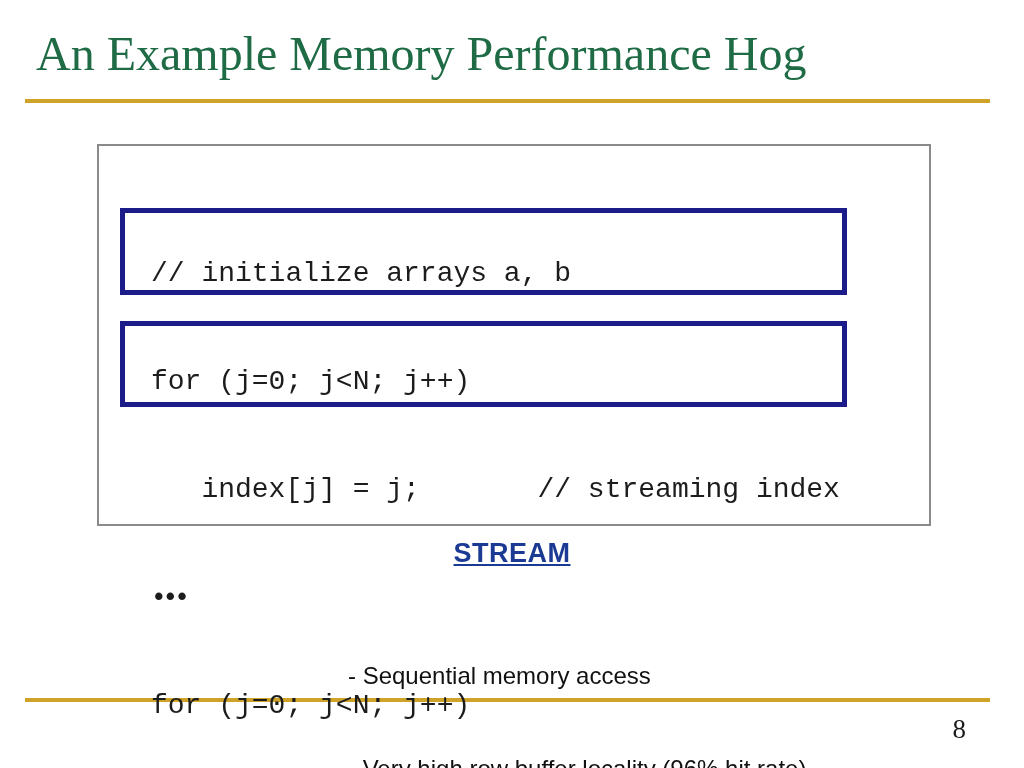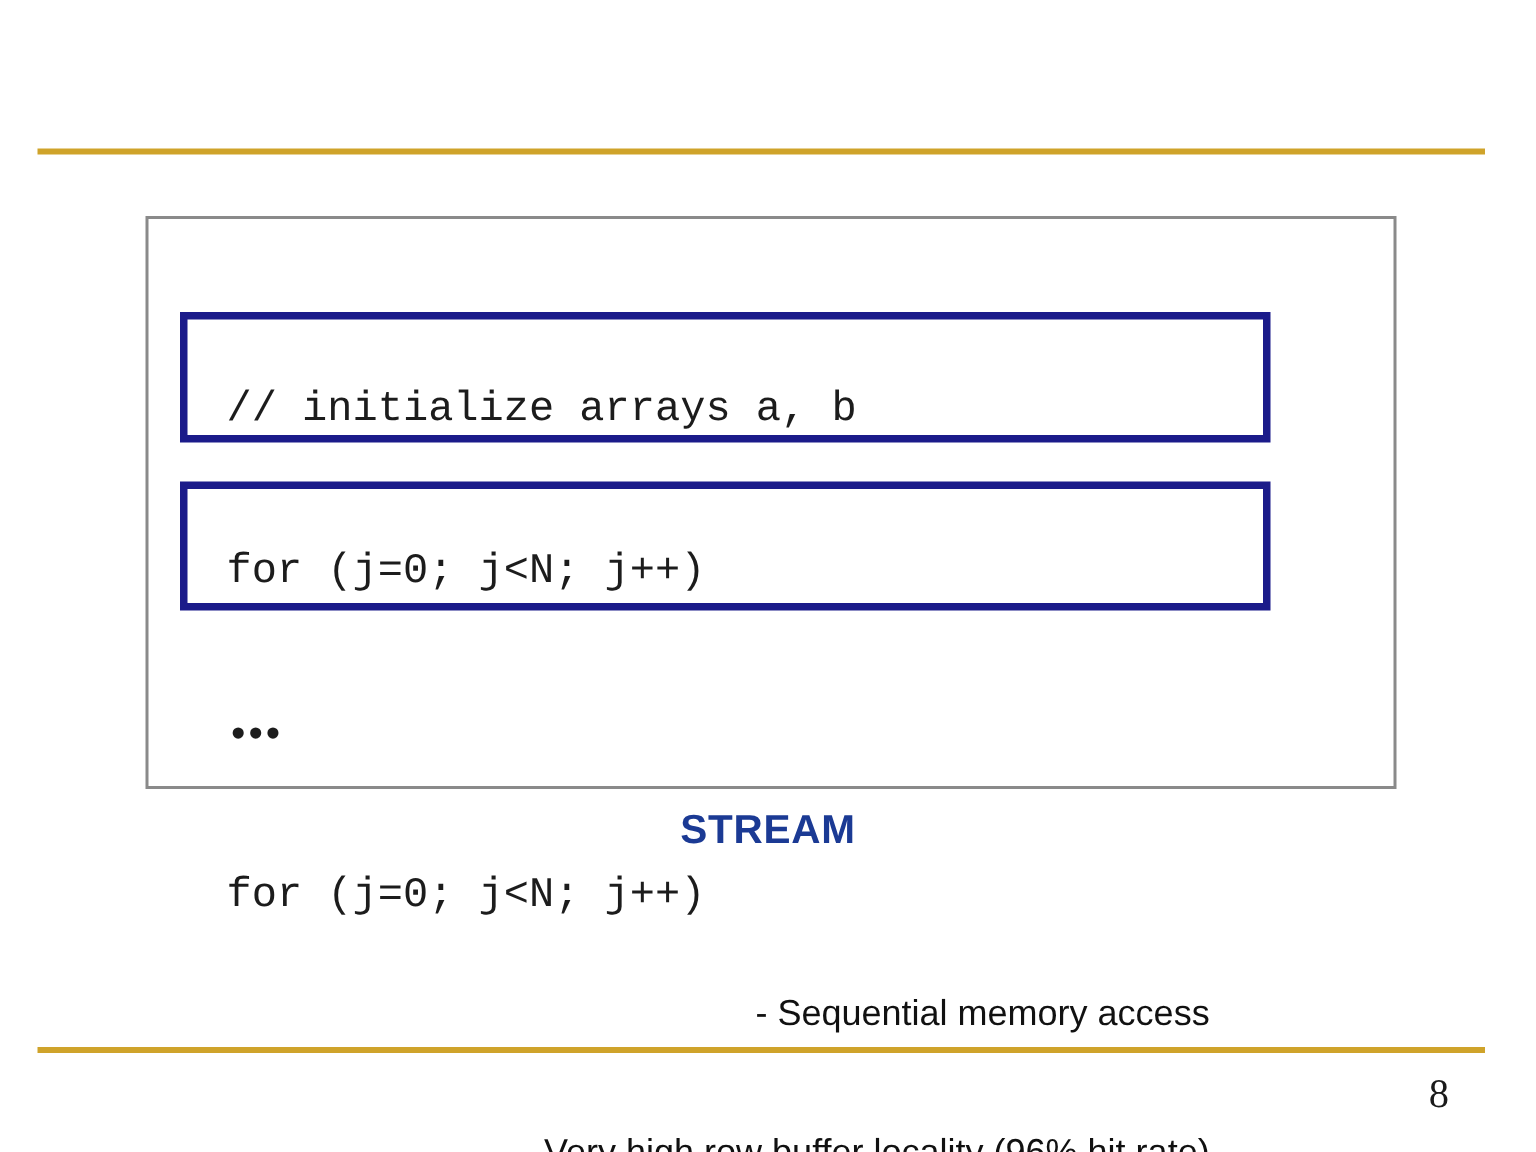--- a/index.html
+++ b/index.html
@@ -79,54 +79,57 @@
   .stream-label {
     position: absolute;
     left: 0;
     right: 0;
     top: 538px;
     text-align: center;
     font-size: 27px;
     font-weight: bold;
     color: #1B3A94;
     letter-spacing: 0.5px;
+    text-decoration: underline;
   }
   .bullet-list {
     position: absolute;
     left: 348px;
     top: 598px;
     font-size: 24px;
     line-height: 31px;
     color: #111111;
     white-space: pre;
   }
-  .bullet-line { height: 31px; text-align: right; }
+  .bullet-line { height: 31px; }
 
   .page-number {
     position: absolute;
     right: 58px;
     top: 714px;
     font-family: "Liberation Serif", serif;
     font-size: 27px;
     color: #1a1a1a;
   }
 </style>
 </head>
 <body>
 
 <div class="slide">
 
+  <div class="slide-title">An Example Memory Performance Hog</div>
 
   <div class="gold-rule top"></div>
 
   <div class="code-box"></div>
 
   <div class="code-lines">
     <div class="code-line">// initialize arrays a, b</div>
     <div class="code-line">for (j=0; j&lt;N; j++)</div>
+    <div class="code-line">   index[j] = j;       // streaming index</div>
     <div class="code-line dots">•••</div>
     <div class="code-line">for (j=0; j&lt;N; j++)</div>
     
     
     
     
   </div>
 
   <div class="highlight-box first"></div>
 

